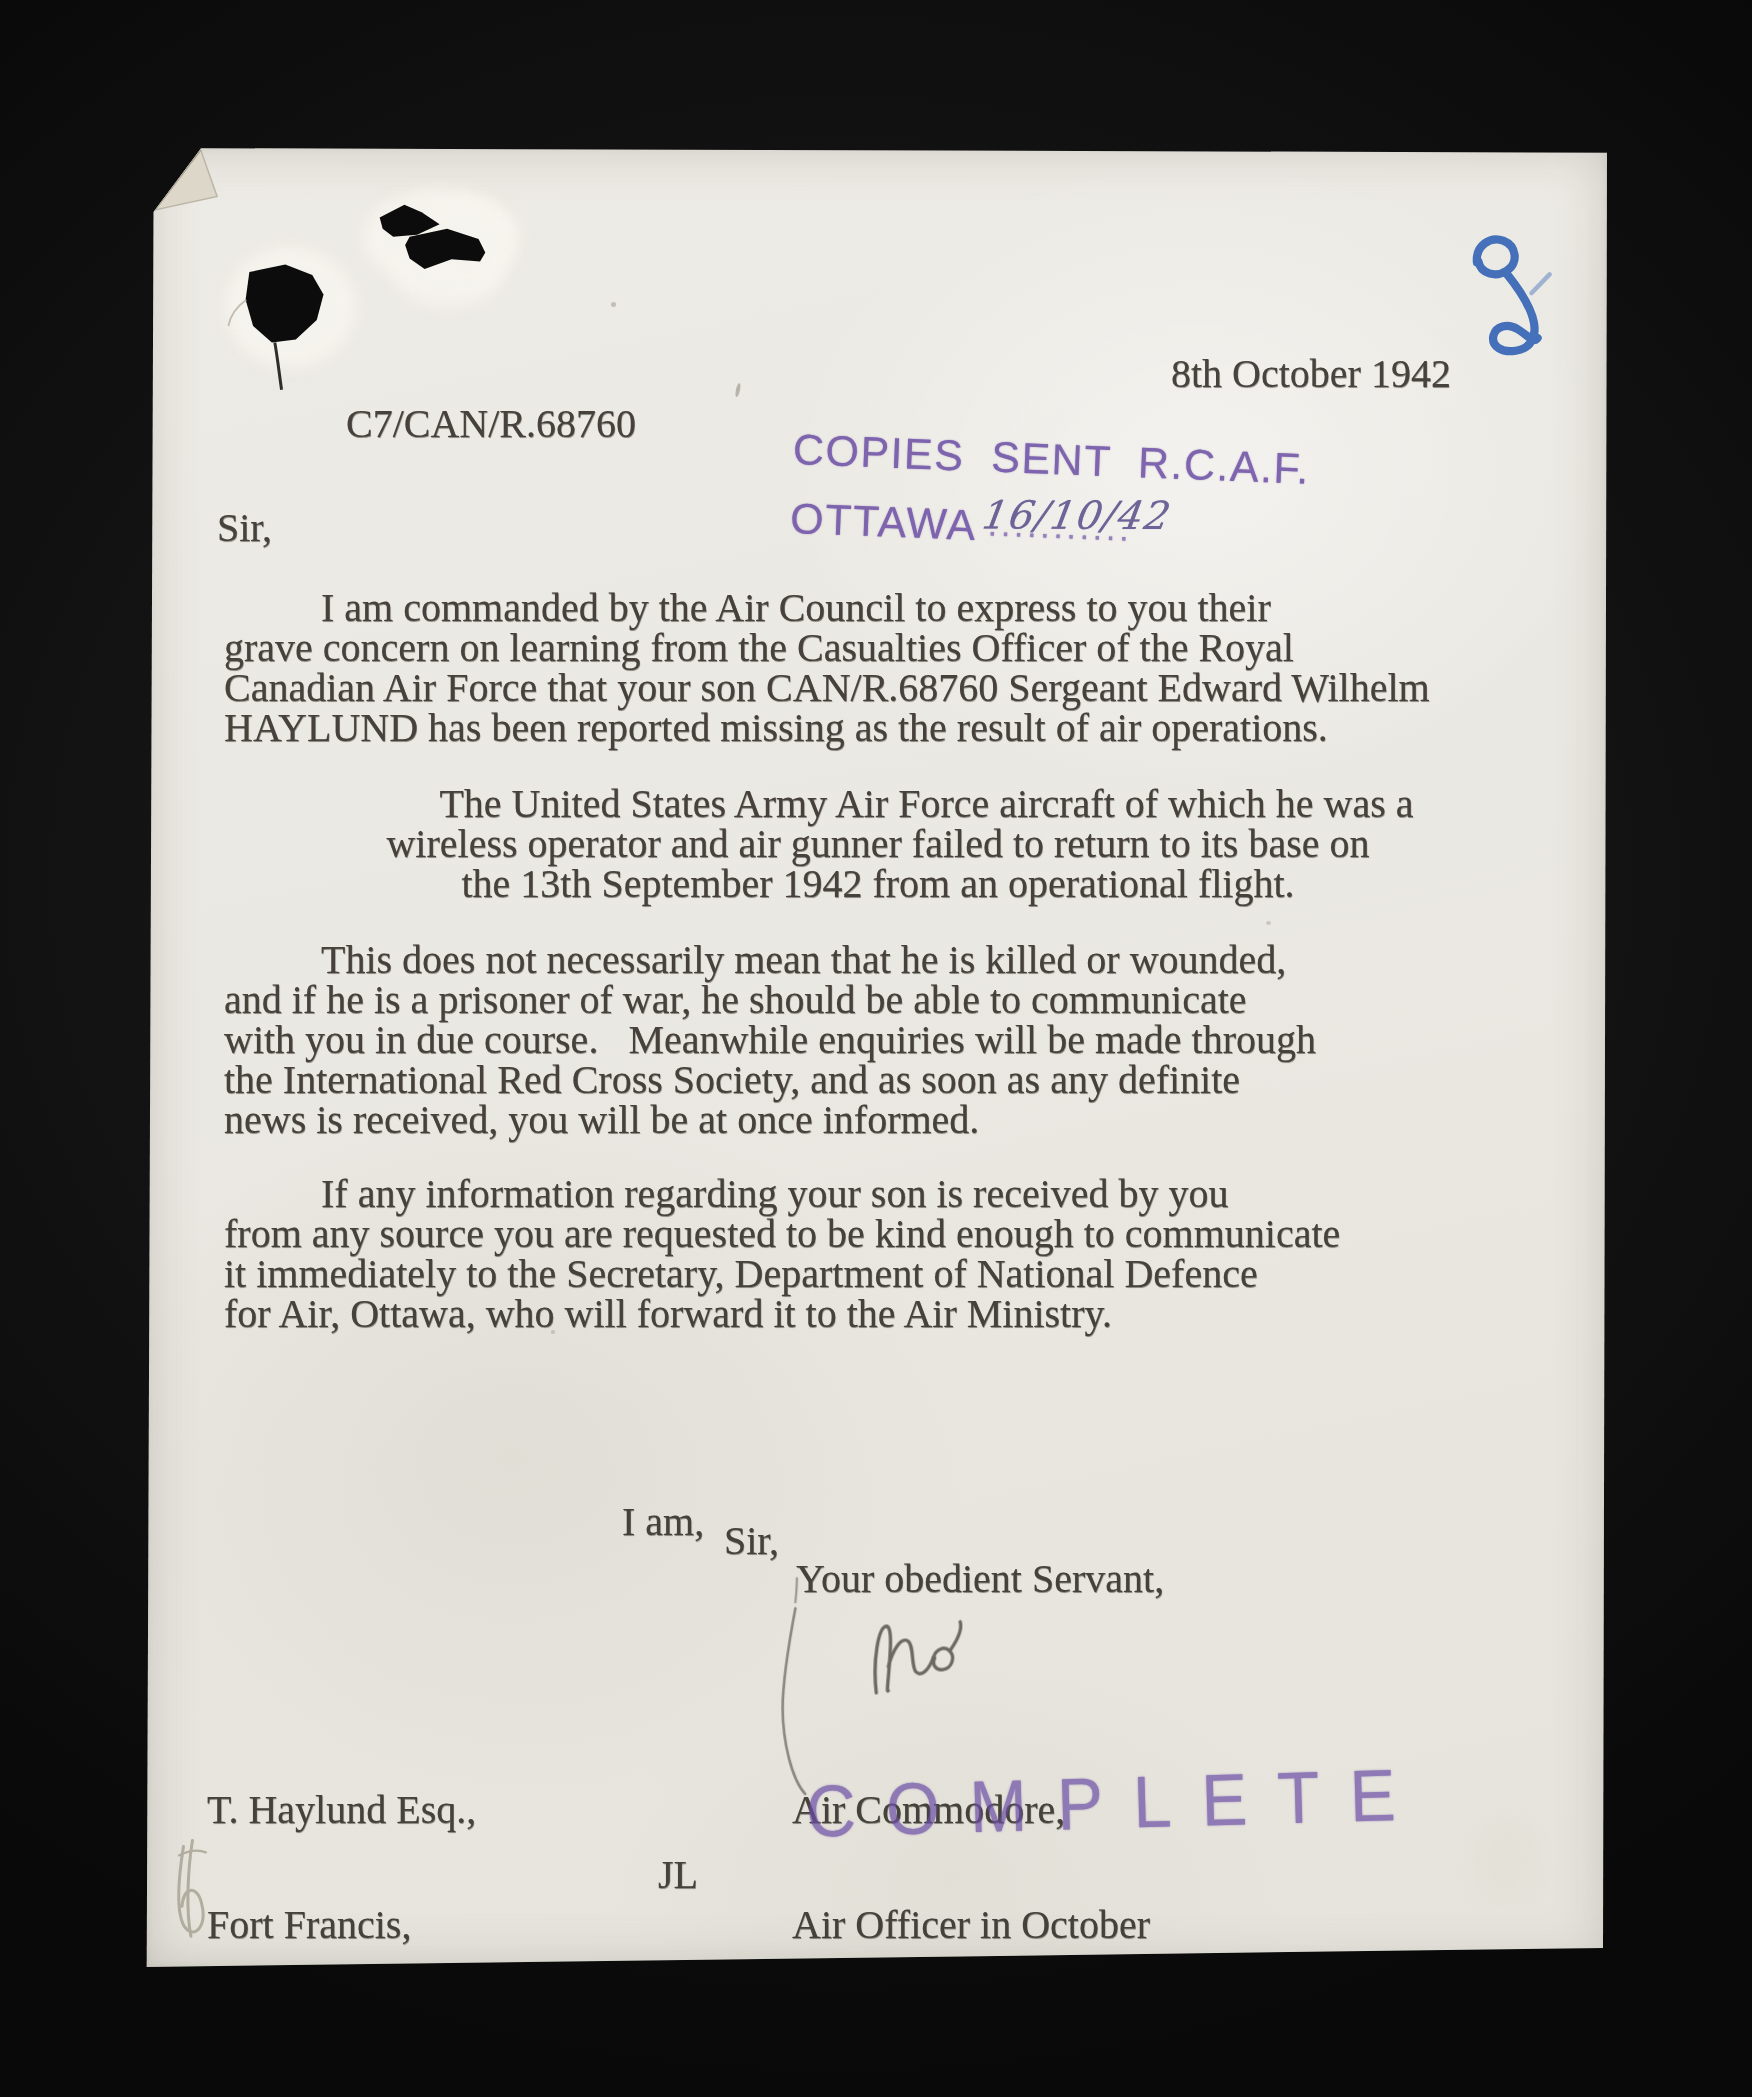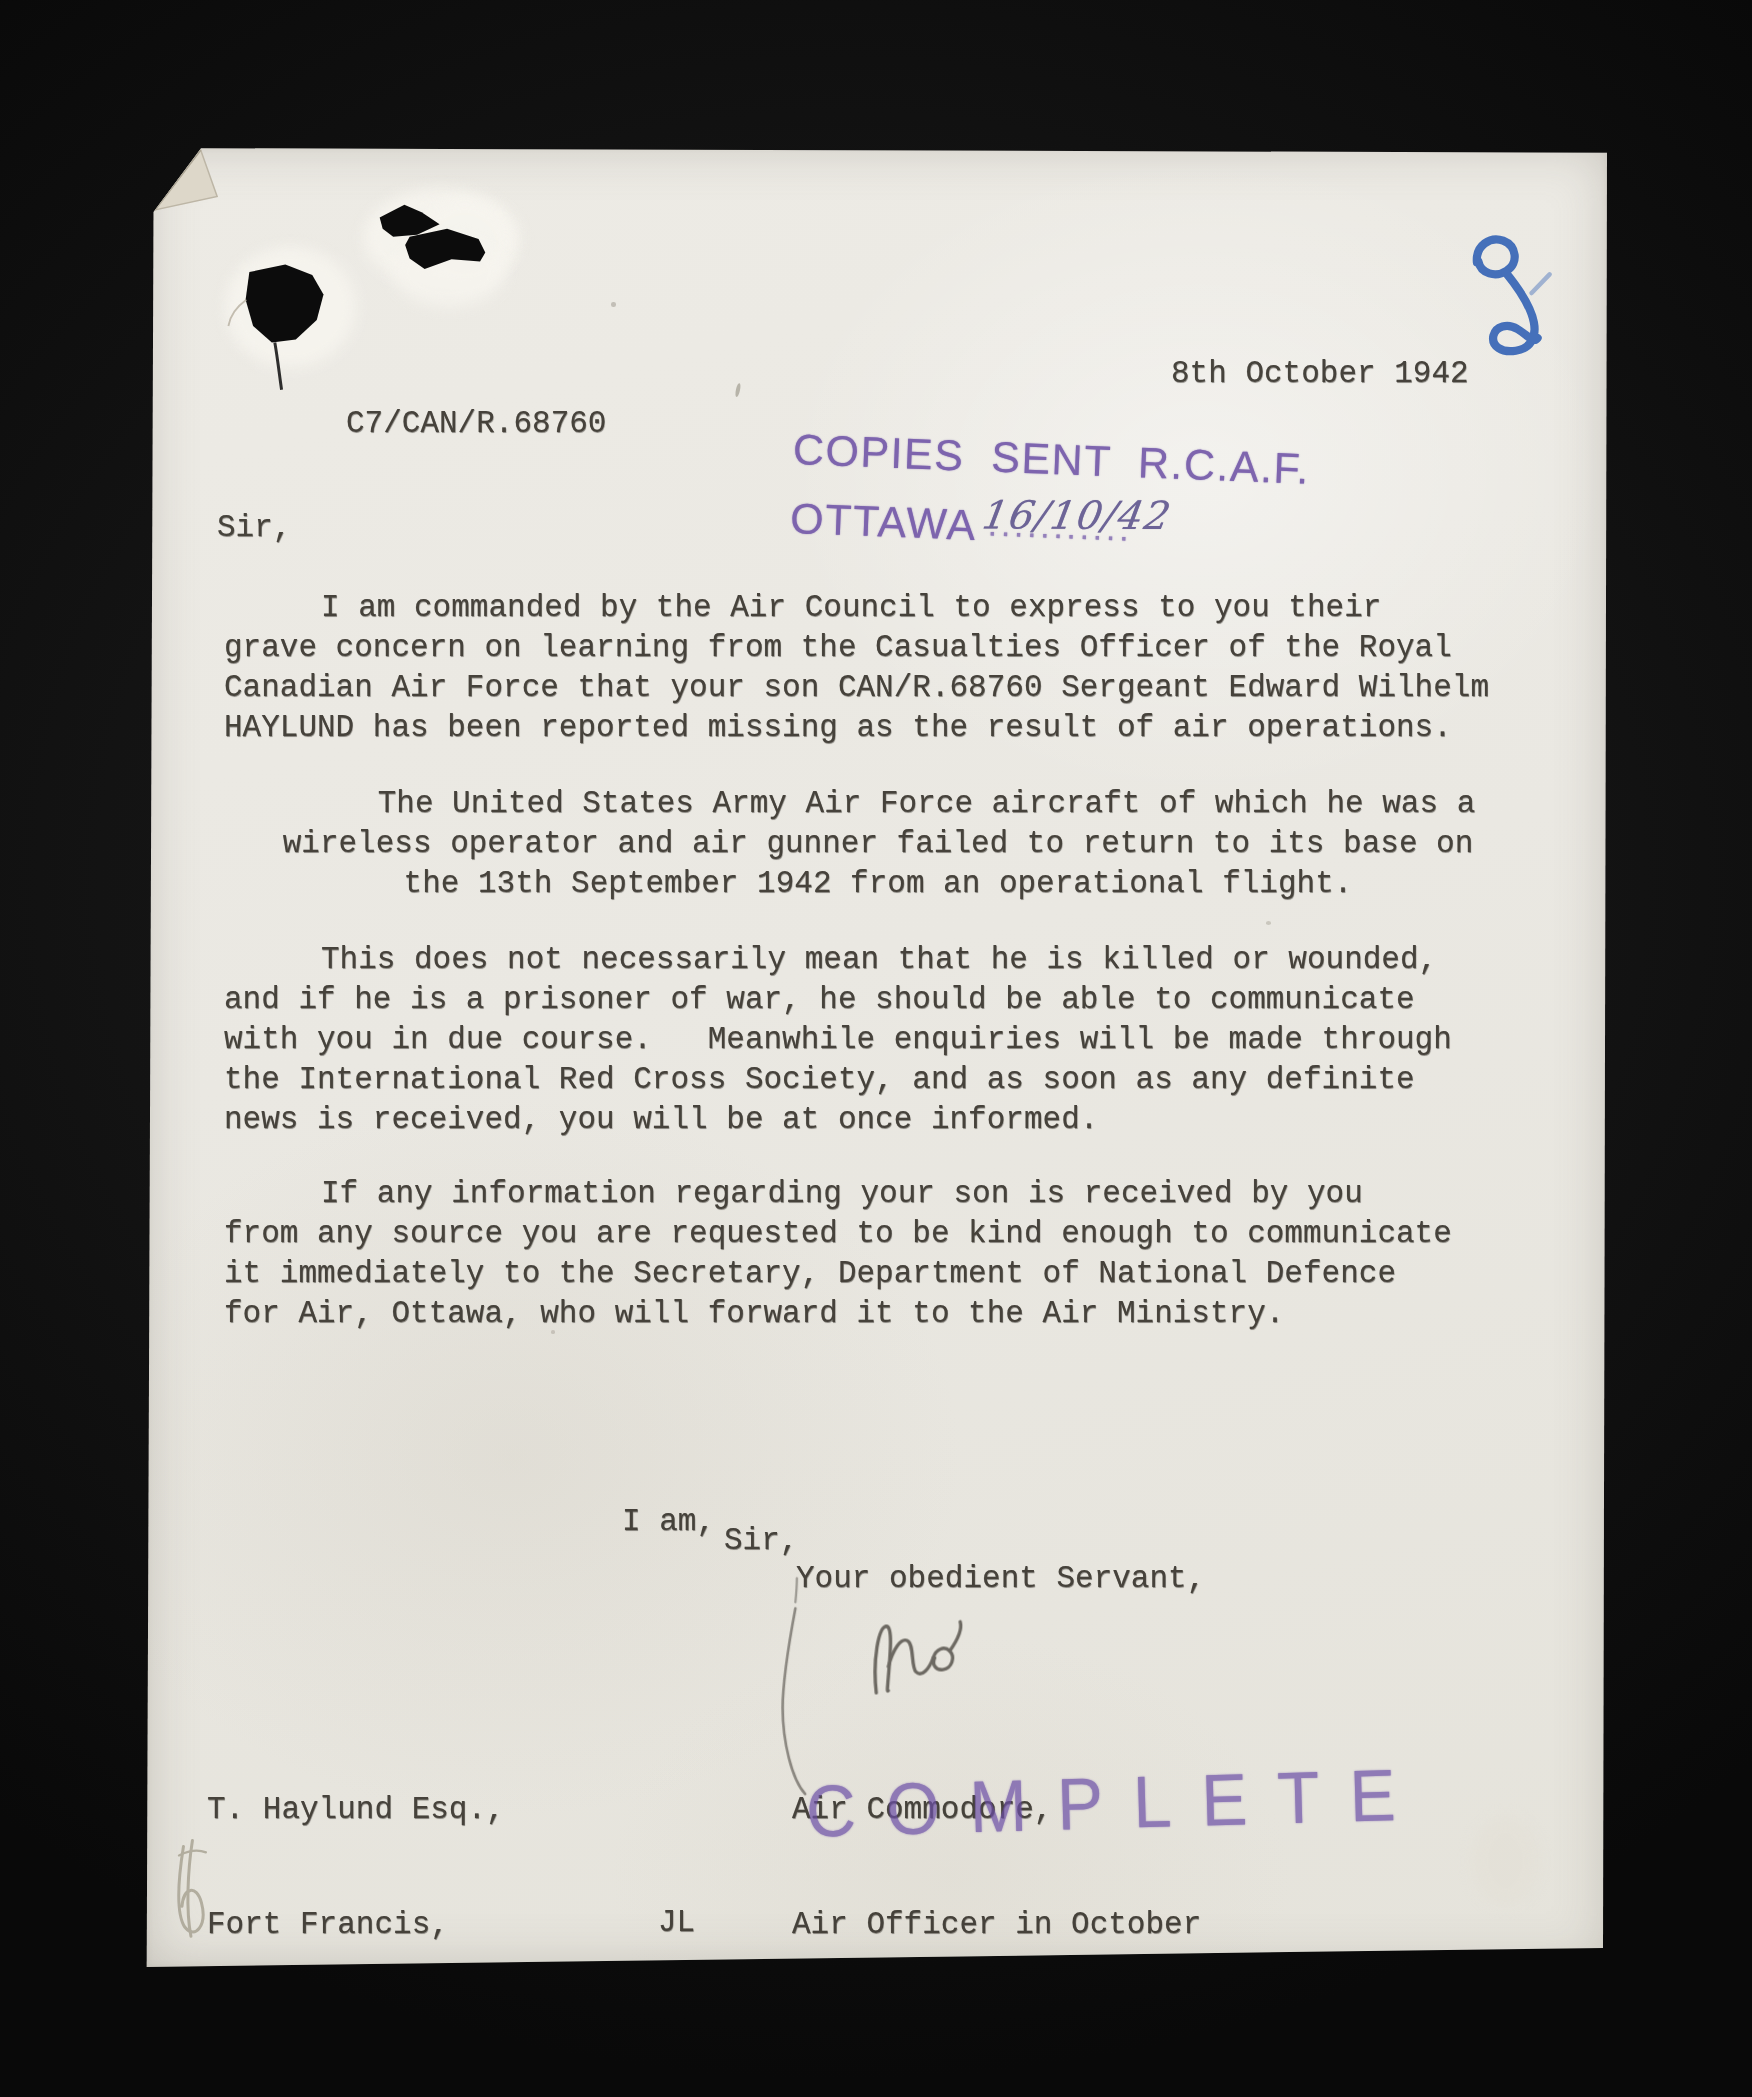--- a/index.html
+++ b/index.html
@@ -8,22 +8,22 @@
   
   .paper{position:absolute;left:146px;top:146px;width:1462px;height:1822px;
          background:
            radial-gradient(ellipse 674px 524px at 72% 18%, rgba(255,255,255,0.40), transparent 62%),
            radial-gradient(ellipse 749px 599px at 25% 72%, rgba(205,200,188,0.28), transparent 60%),
            radial-gradient(ellipse 524px 375px at 55% 95%, rgba(215,210,198,0.25), transparent 65%),
            linear-gradient(168deg,#edebe5 0%,#eae8e2 45%,#e5e3db 100%);
          box-shadow: inset 0 0 52px rgba(120,114,102,0.30), inset 0 0 7.5px rgba(140,134,122,0.22);
          clip-path: polygon(7.5px 66px, 55px 2.2px, 1461px 6.7px, 1457px 1802px, 0.7px 1821px);}
   
-  .typed{position:absolute;font-family:Liberation Mono, monospace;
-         font-size:31px;line-height:40px;color:#3a362f;white-space:pre-wrap;
+  .typed{position:absolute;font-family:Liberation Serif, serif;
+         font-size:40px;line-height:40px;color:#3a362f;white-space:pre-wrap;
          text-shadow:0.5px 0.7px 0.7px rgba(48,44,38,0.55), -0.2px -0.2px 0.4px rgba(48,44,38,0.22);
          opacity:0.93;}
   .para{left:78px;width:1308px;text-indent:97px;}
   .footrow{line-height:35px;}
   
   .stamp{position:absolute;font-family:"Liberation Sans",sans-serif;color:#6a4da4;}
   .stamp-rcaf{left:648px;top:279px;transform:rotate(2.2deg);transform-origin:left top;}
   .stamp-rcaf .l1{font-size:43px;letter-spacing:1.5px;word-spacing:13.5px;opacity:0.85;
                   text-shadow:0 0 1.5px rgba(106,77,164,0.85);}
   .stamp-rcaf .l2{position:relative;margin-top:19.5px;font-size:43px;letter-spacing:1.5px;opacity:0.85;
@@ -96,21 +96,21 @@
     </div>
 
     <div class="typed" style="left:646px;top:1566px;">
       <div class="footrow">Air Commodore,</div>
       <div class="footrow">Air Officer in October</div>
       <div class="footrow">Air Ministry Records.</div>
     </div>
 
     <div class="stamp stamp-complete">COMPLETE</div>
 
-    <div class="typed" style="left:512px;top:1757px;">JL</div>
+    <div class="typed" style="left:512px;top:1709px;">JL</div>
 
     <div class="speck" style="left:590px;top:237px;width:3.7px;height:13.5px;background:#8d8779;opacity:0.55;transform:rotate(12deg);"></div>
     <div class="speck" style="left:465px;top:156px;width:4.5px;height:4.5px;background:#9a948a;opacity:0.5;"></div>
     <div class="speck" style="left:1120px;top:775px;width:5.2px;height:3.7px;background:#a59f92;opacity:0.45;"></div>
     <div class="speck" style="left:405px;top:1184px;width:3.7px;height:3.7px;background:#9a948a;opacity:0.4;"></div>
 
     <svg class="ink-layer" width="1462" height="1822" viewBox="0 0 1952 2432">
 
       <polygon points="12,85 73,5 95,67" fill="#ddd7c9" stroke="#bdb6a6" stroke-width="2"></polygon>
       <line x1="12" y1="85" x2="73" y2="5" stroke="#a49d8c" stroke-width="2.5" opacity="0.7"></line>

